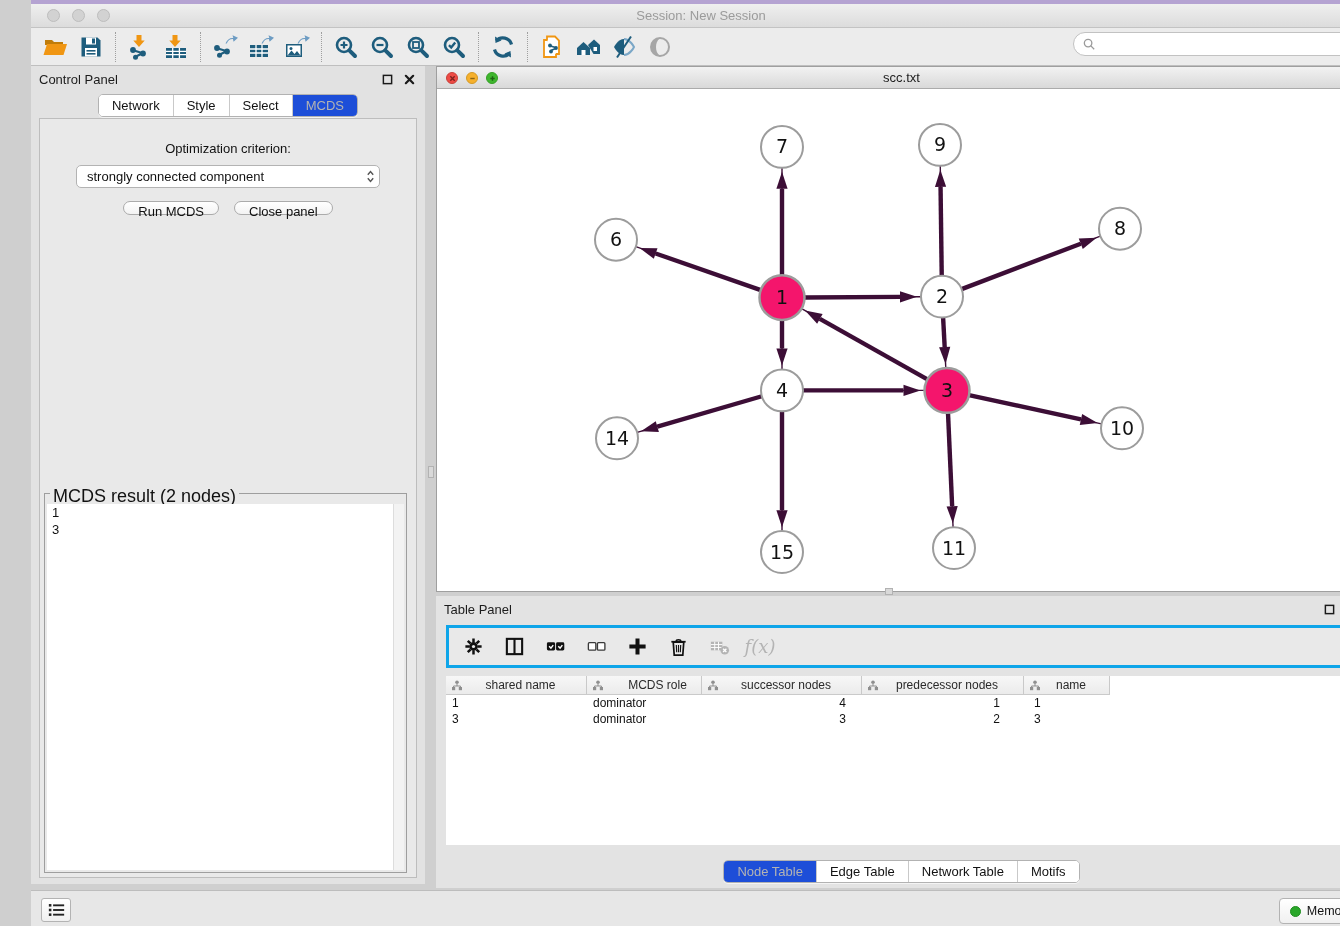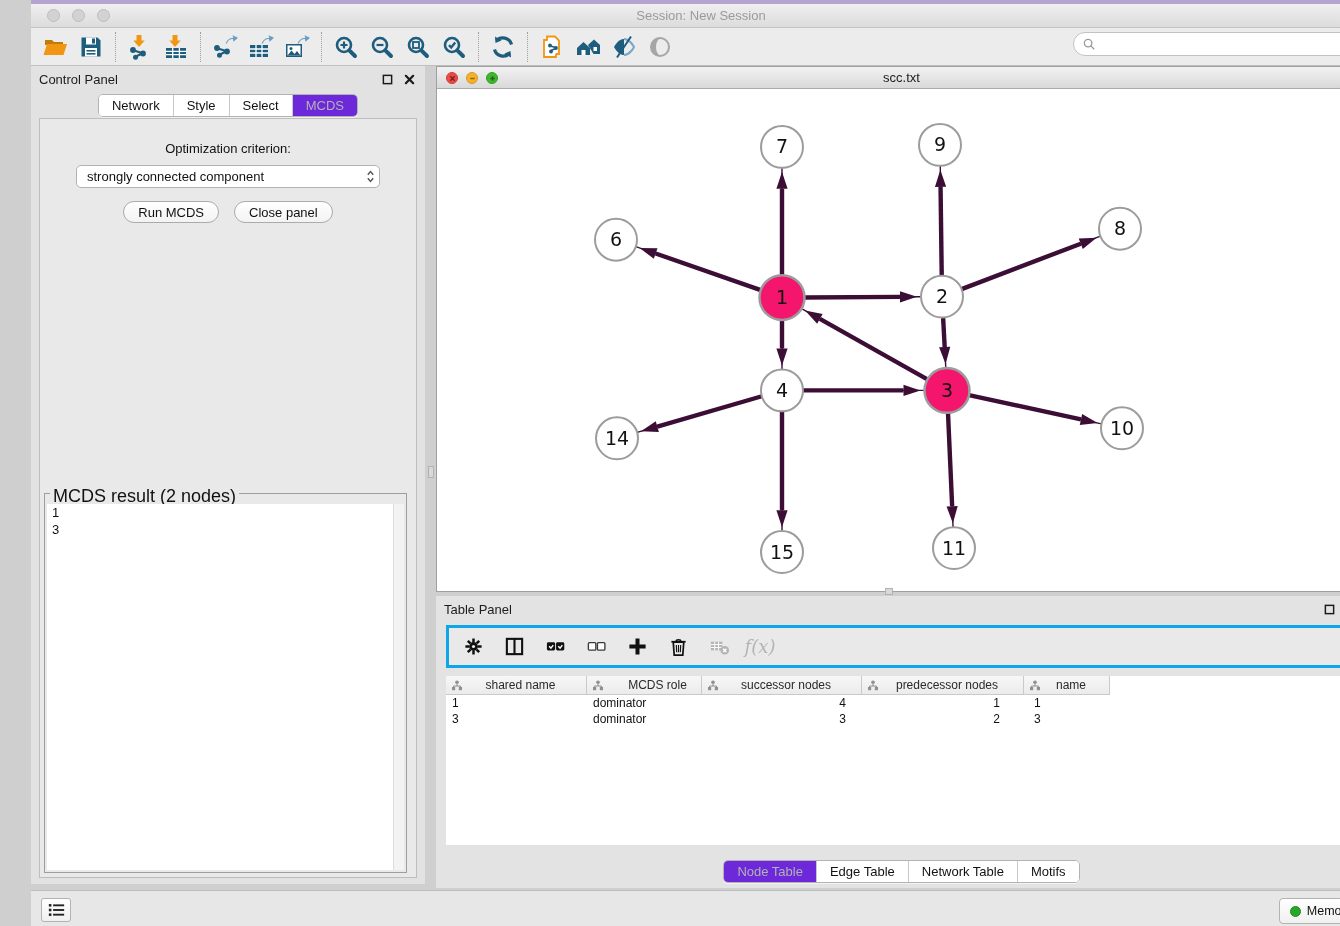--- a/index.html
+++ b/index.html
@@ -29,30 +29,30 @@
   .panel-header { height:26px; display:flex; align-items:center; font-size:13px; color:#1c1c1c; padding:0 8px; }
   .panel-header .spacer { flex:1; }
   .mini-btn { width:16px; height:16px; display:flex; align-items:center; justify-content:center; margin-left:6px; }
   .mini-btn svg { width:11px; height:11px; }
 
   .control-panel { position:absolute; left:0; top:66px; width:394px; height:818px; background:#e2e2e2; }
   .cp-tabs-row { position:absolute; left:0; top:28px; width:100%; display:flex; justify-content:center; z-index:2; }
   .segmented { display:inline-flex; border:1px solid #b2b2b2; border-radius:5px; overflow:hidden; background:#fff; box-shadow:0 1px 0 rgba(255,255,255,.6); }
   .segment { font-size:13px; padding:3px 13px; background:#fff; color:#121212; border-right:1px solid #c9c9c9; cursor:default; }
   .segment:last-child { border-right:none; }
-  .segment.active { background:#6d28d9; color:#b3b3b3; }
+  .segment.active { background:#1d4ed8; color:#b3b3b3; }
   .cp-content { position:absolute; left:8px; right:8px; top:52px; bottom:6px; background:#e9e9e9; border:1px solid #bdbdbd; }
   .opt-label { margin-top:22px; text-align:center; font-size:13px; color:#111; }
   .opt-select { margin:9px 36px 0 36px; height:23px; background:#fff; border:1px solid #b3b3b3; border-radius:5px;
     display:flex; align-items:center; font-size:13px; color:#111; padding:0 4px 0 10px; }
   .opt-select .sel-text { flex:1; }
   .opt-select svg { width:9px; height:15px; }
   .btn-row { margin-top:13px; display:flex; justify-content:center; gap:15px; }
   .push-btn { background:linear-gradient(#ffffff,#f3f3f3); border:1px solid #ababab; border-radius:11px;
-    font-size:13px; color:#111; padding:2px 14px; height:22px; font-family:inherit; }
+    font-size:13px; color:#111; padding:2px 14px; height:14px; font-family:inherit; }
   .result-group { position:absolute; left:4px; top:374px; right:9px; bottom:4px; border:1px solid #9e9e9e; }
   .result-legend { position:absolute; top:-8px; left:5px; background:#e9e9e9; padding:0 3px; font-size:18px; color:#111; }
   .result-area { position:absolute; left:2px; right:2px; top:10px; bottom:2px; background:#fff; overflow:hidden; }
   .result-line { font-size:13px; color:#111; line-height:17px; padding-left:5px; }
   .result-scrollbar { position:absolute; right:0; top:0; bottom:0; width:11px; background:#f3f3f3; border-left:1px solid #ddd; }
 
   
   .net-window { position:absolute; left:405px; top:66px; width:931px; height:526px; background:#fff;
     border:1px solid #9f9f9f; }
   .net-titlebar { position:absolute; left:0; top:0; right:0; height:22px; background:linear-gradient(#f2f2f2,#d9d9d9);

